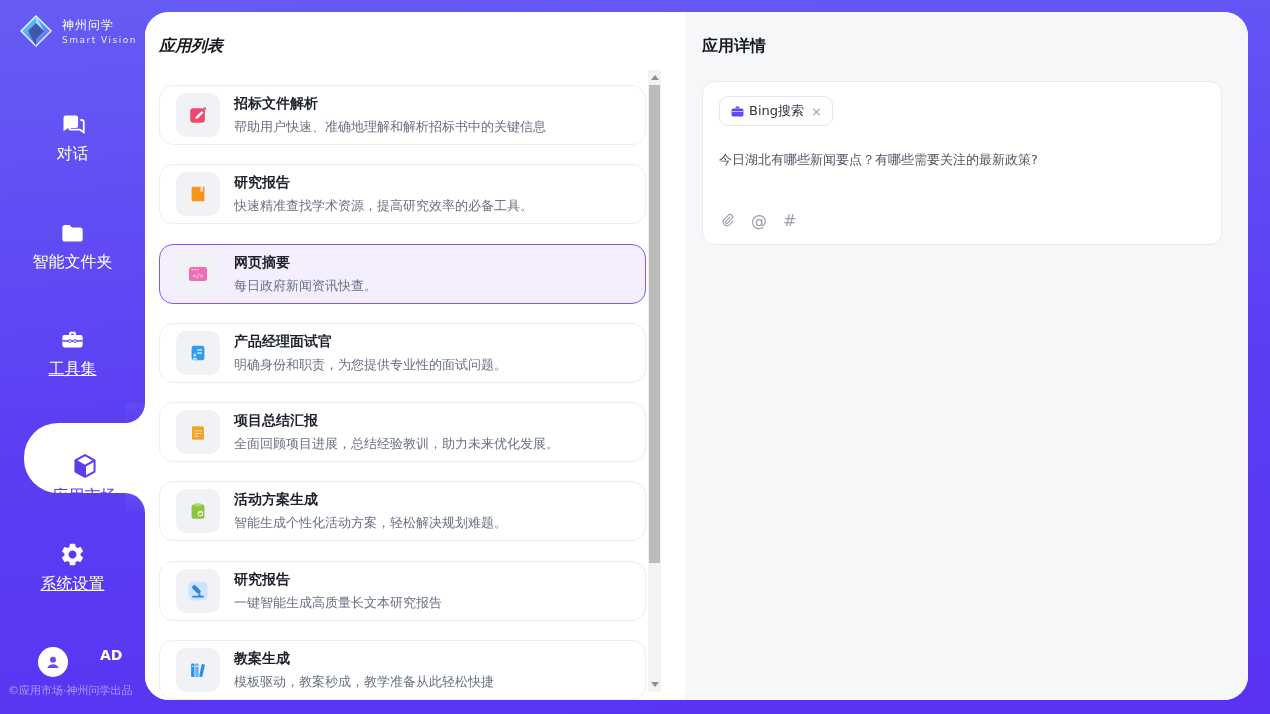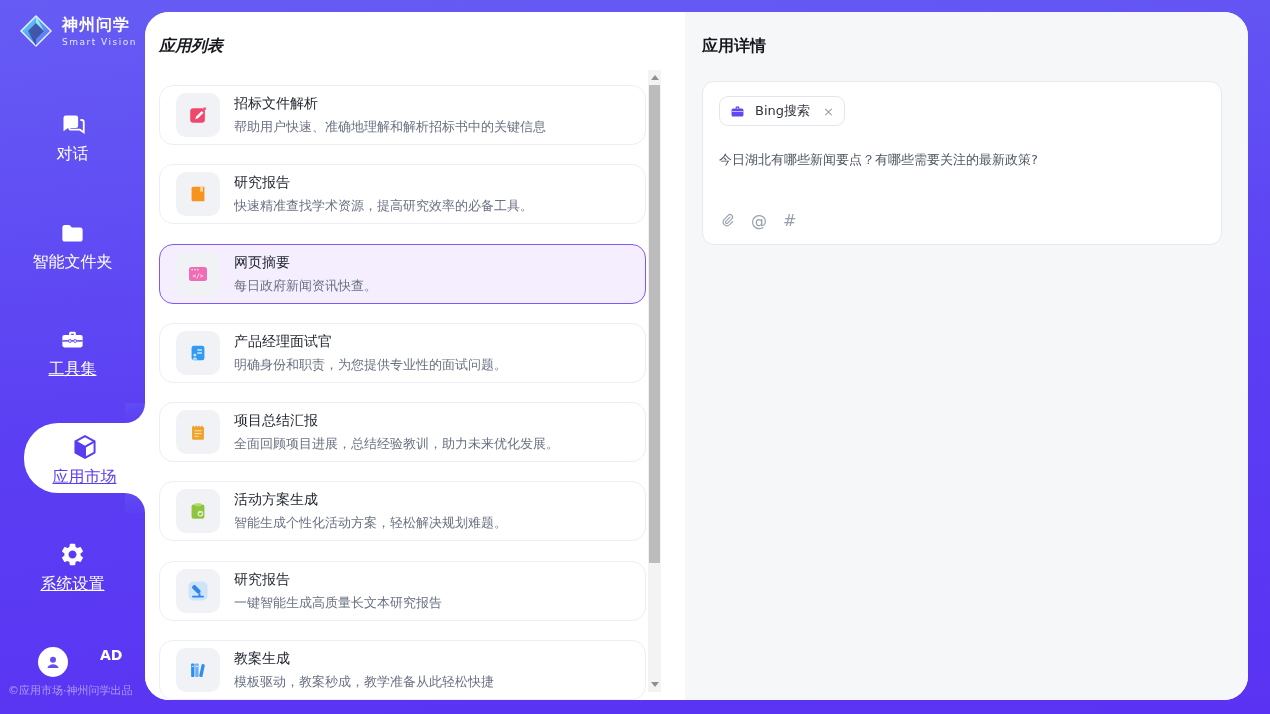--- a/index.html
+++ b/index.html
@@ -3,30 +3,30 @@
 <meta charset="utf-8">
 <style>
   * { margin:0; padding:0; box-sizing:border-box; }
   html,body { width:1270px; height:714px; overflow:hidden;
     font-family:"DejaVu Sans","Liberation Sans",sans-serif; }
   body { background:linear-gradient(175deg,#665cf4 0%,#5b3ef3 55%,#5a32f3 100%); position:relative; }
 
   
   .sidebar { position:absolute; left:0; top:0; width:145px; height:714px; z-index:2; }
   .logo { position:absolute; left:18px; top:13px; display:flex; align-items:center; gap:8px; }
-  .logo-text .cn { color:#fff; font-size:16px; font-weight:700; letter-spacing:1px; }
+  .logo-text .cn { color:#fff; font-size:12px; font-weight:400; letter-spacing:1px; }
   .logo-text .en { color:#e8e6ff; font-size:9px; letter-spacing:1.5px; margin-top:1px; }
   .nav-item { position:absolute; left:0; width:145px; height:70px; display:flex; flex-direction:column;
     align-items:center; justify-content:center; gap:6px; cursor:pointer; }
   .nav-item .lbl { color:#fff; font-size:16px; }
   .nav-item .lbl.u { text-decoration:underline; }
   .nav-item svg { display:block; }
   .nav-bubble { position:absolute; left:24px; width:121px; top:423px; height:70px; background:#fff;
     border-radius:34px 0 0 34px; }
-  .nav-item.active { left:24px; width:121px; top:425px; }
+  .nav-item.active { left:24px; width:121px; top:444px; }
   .nav-item.active .lbl { color:#5b3df0; }
   .connector { position:absolute; left:125px; width:20px; height:20px; background:#fff; }
   .connector.top { top:403px; }
   .connector.bottom { top:493px; }
   .connector.top::after, .connector.bottom::after { content:""; position:absolute; inset:0;
     background:linear-gradient(175deg,#5f4cf4,#5c3ef3); }
   .connector.top::after { border-bottom-right-radius:100%; }
   .connector.bottom::after { border-top-right-radius:100%; }
   .user-row { position:absolute; left:38px; top:647px; display:flex; align-items:flex-start; gap:32px;font-weight:bold; }
   .avatar { width:30px; height:30px; border-radius:50%; background:#fff; display:flex;
@@ -42,38 +42,38 @@
   
   .list-panel { position:absolute; left:0; top:0; width:540px; height:100%; background:#fff; }
   .panel-title { position:absolute; top:24px; font-size:16px; font-weight:700; color:#15181d; }
   .list-panel .panel-title { left:14px;font-style:italic; }
   .card { position:absolute; left:14px; width:487px; height:60px; background:#fff;
     border:1px solid #eceef2; border-radius:14px; display:flex; align-items:center; gap:14px;
     padding:0 16px; cursor:pointer; }
   .card.selected { background:#f4eefe; border:1px solid #8158f3; }
   .tile { width:44px; height:44px; border-radius:10px; background:#f1f2f6; flex:0 0 44px;
     display:flex; align-items:center; justify-content:center; }
-  .card-title { font-size:14px; font-weight:400; color:#1c212b; margin-bottom:5px; }
+  .card-title { font-size:14px; font-weight:700; color:#1c212b; margin-bottom:5px; }
   .card-desc { font-size:13px; color:#697182; white-space:nowrap; overflow:hidden; }
 
   
   .scrollbar { position:absolute; left:503px; top:58px; width:13px; height:622px; background:#f3f3f3; }
   .sb-thumb { position:absolute; left:1px; top:15px; width:11px; height:478px; background:#bcbcbc; }
   .sb-arrow { position:absolute; left:3px; width:0; height:0; border-left:4px solid transparent;
     border-right:4px solid transparent; }
   .sb-up { top:5px; border-bottom:5px solid #8a8f98; }
   .sb-down { bottom:5px; border-top:5px solid #8a8f98; }
 
   
   .detail-panel { position:absolute; left:540px; top:0; width:563px; height:100%; background:#f6f7f9; }
   .detail-panel .panel-title { left:17px; }
   .prompt-card { position:absolute; left:17px; top:69px; width:520px; height:164px; background:#fff;
     border:1px solid #e7e9ee; border-radius:12px; }
   .tool-tag { position:absolute; left:16px; top:14px; height:30px; display:inline-flex;
-    align-items:center; gap:10px; padding:0 10px; background:#fff; border:1px solid #e3e5ea;
+    align-items:center; gap:4px; padding:0 10px; background:#fff; border:1px solid #e3e5ea;
     border-radius:9px; cursor:pointer; }
   .tool-tag .tag-label { font-size:13px; color:#2e333c; }
   .tag-close { font-size:13px; color:#9aa0aa; margin-left:3px; cursor:pointer; }
   .prompt-text { position:absolute; left:16px; top:68px; width:486px; font-size:13px; color:#4d5562;
     line-height:1.5; cursor:text; }
   .attach-row { position:absolute; left:16px; top:130px; display:flex; align-items:center; gap:16px;
     color:#99a0ab; }
   .attach-row .glyph { font-size:16px; color:#99a0ab; cursor:pointer; line-height:1; }
 </style>
 </head>

